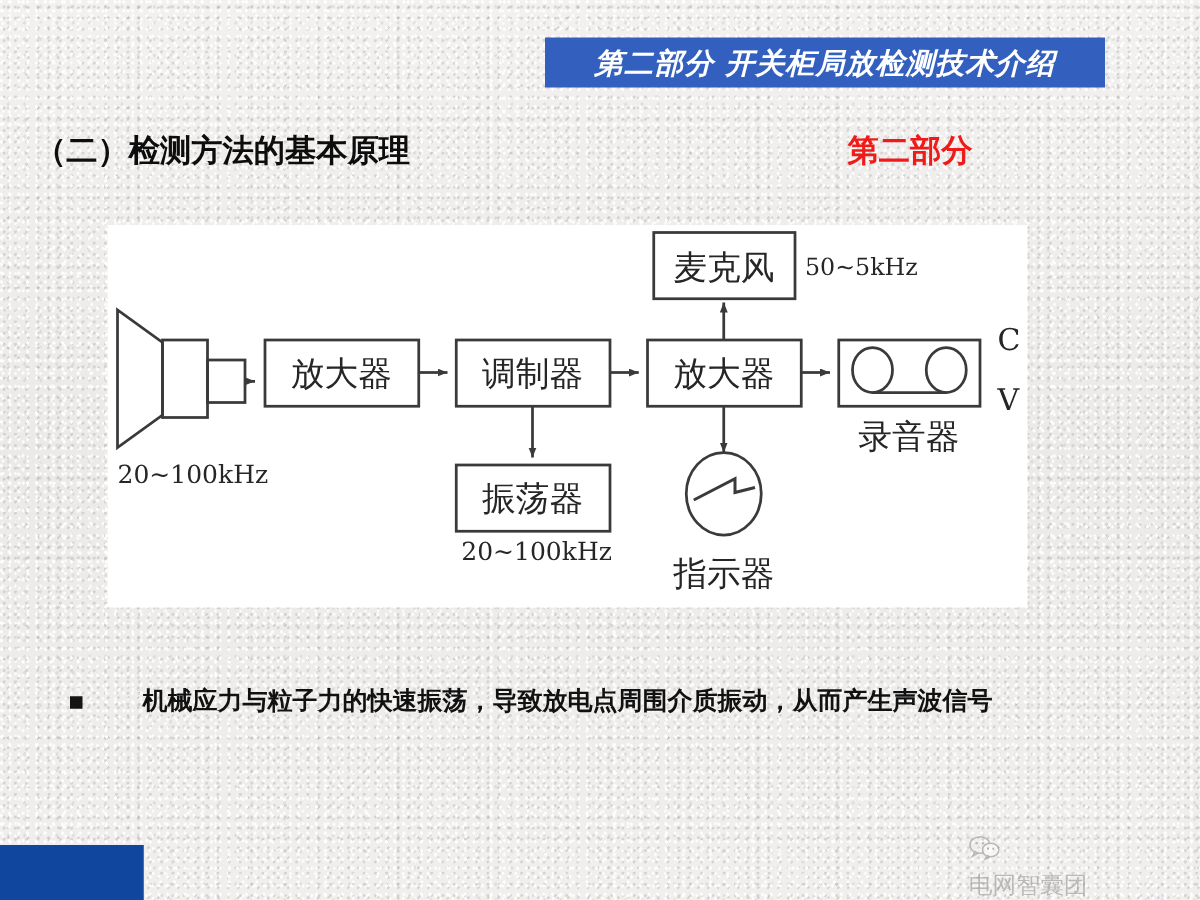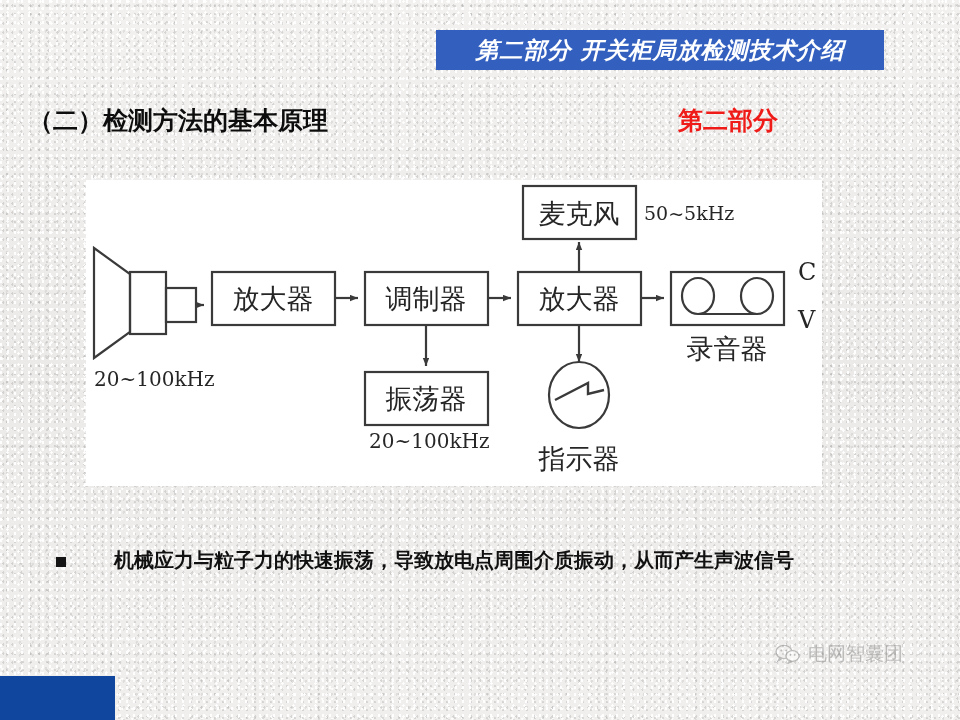--- a/index.html
+++ b/index.html
@@ -72,22 +72,22 @@
     font-weight:bold;font-size:20px;color:#111111;line-height:1.25;white-space:nowrap;margin-left:44px;
   }
   #bullet-1{left:56px;top:548px;}
   #bullet-2{left:56px;top:602px;}
 
   
   #footer-tag{
     position:absolute;left:0px;top:676px;width:115px;height:44px;background:#10469e;
   }
   #watermark{
-    position:absolute;left:775px;top:637px;height:34px;
-    display:flex;align-items:center;gap:7px;opacity:.55;
+    position:absolute;left:775px;top:668px;height:34px;
+    display:flex;align-items:flex-start;gap:7px;opacity:.55;flex-direction:column;
   }
   #watermark .wm-text{
     font-family:"DejaVu Sans","Liberation Sans",sans-serif;
     font-size:19px;color:#8d8d8d;white-space:nowrap;
   }
   #wechat-icon{width:26px;height:20px;flex:0 0 auto;}
 </style>
 </head>
 <body>
 

